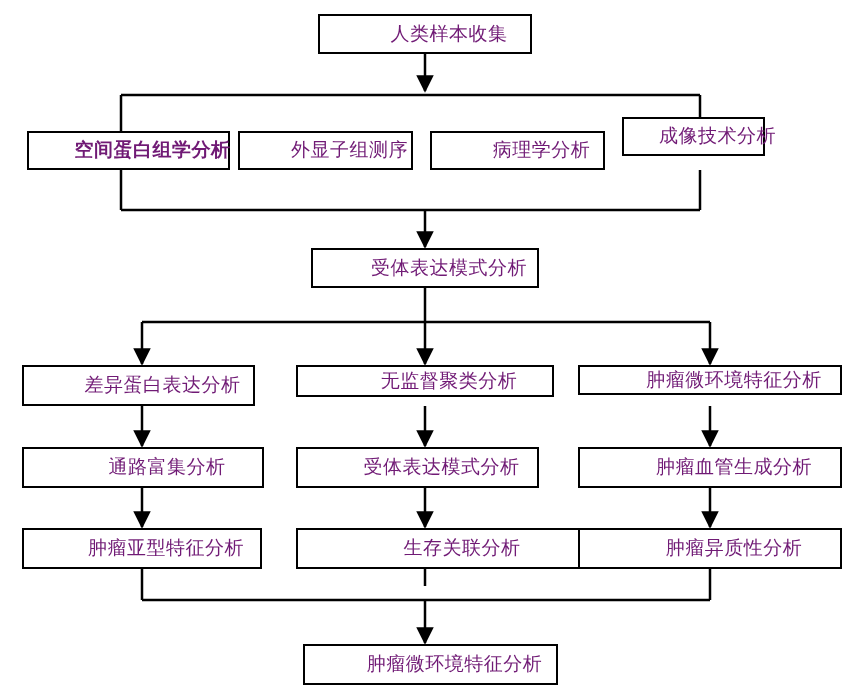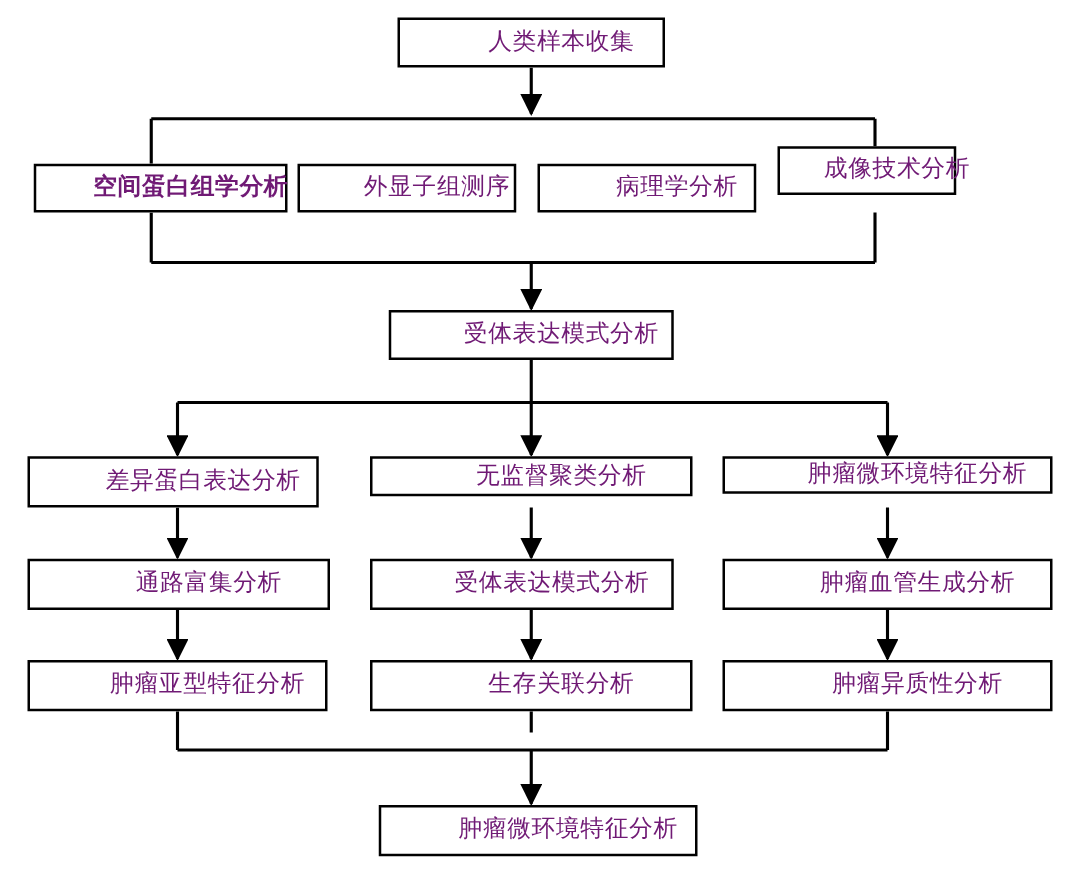--- a/index.html
+++ b/index.html
@@ -123,21 +123,21 @@
   <div class="node" style="left:22px; top:528px; width:240px; height:41px;">
     <span class="node-label">肿瘤亚型特征分析</span>
   </div>
 
   <div class="node" style="left:296px; top:365px; width:258px; height:32px;">
     <span class="node-label">无监督聚类分析</span>
   </div>
   <div class="node" style="left:296px; top:447px; width:243px; height:41px;">
     <span class="node-label">受体表达模式分析</span>
   </div>
-  <div class="node" style="left:296px; top:528px; width:258px; height:41px;text-align:right;">
+  <div class="node" style="left:296px; top:528px; width:284px; height:41px;text-align:right;">
     <span class="node-label">生存关联分析</span>
   </div>
 
   <div class="node" style="left:578px; top:365px; width:264px; height:30px;">
     <span class="node-label">肿瘤微环境特征分析</span>
   </div>
   <div class="node" style="left:578px; top:447px; width:264px; height:41px;text-align:center;">
     <span class="node-label">肿瘤血管生成分析</span>
   </div>
   <div class="node" style="left:578px; top:528px; width:264px; height:41px;">

